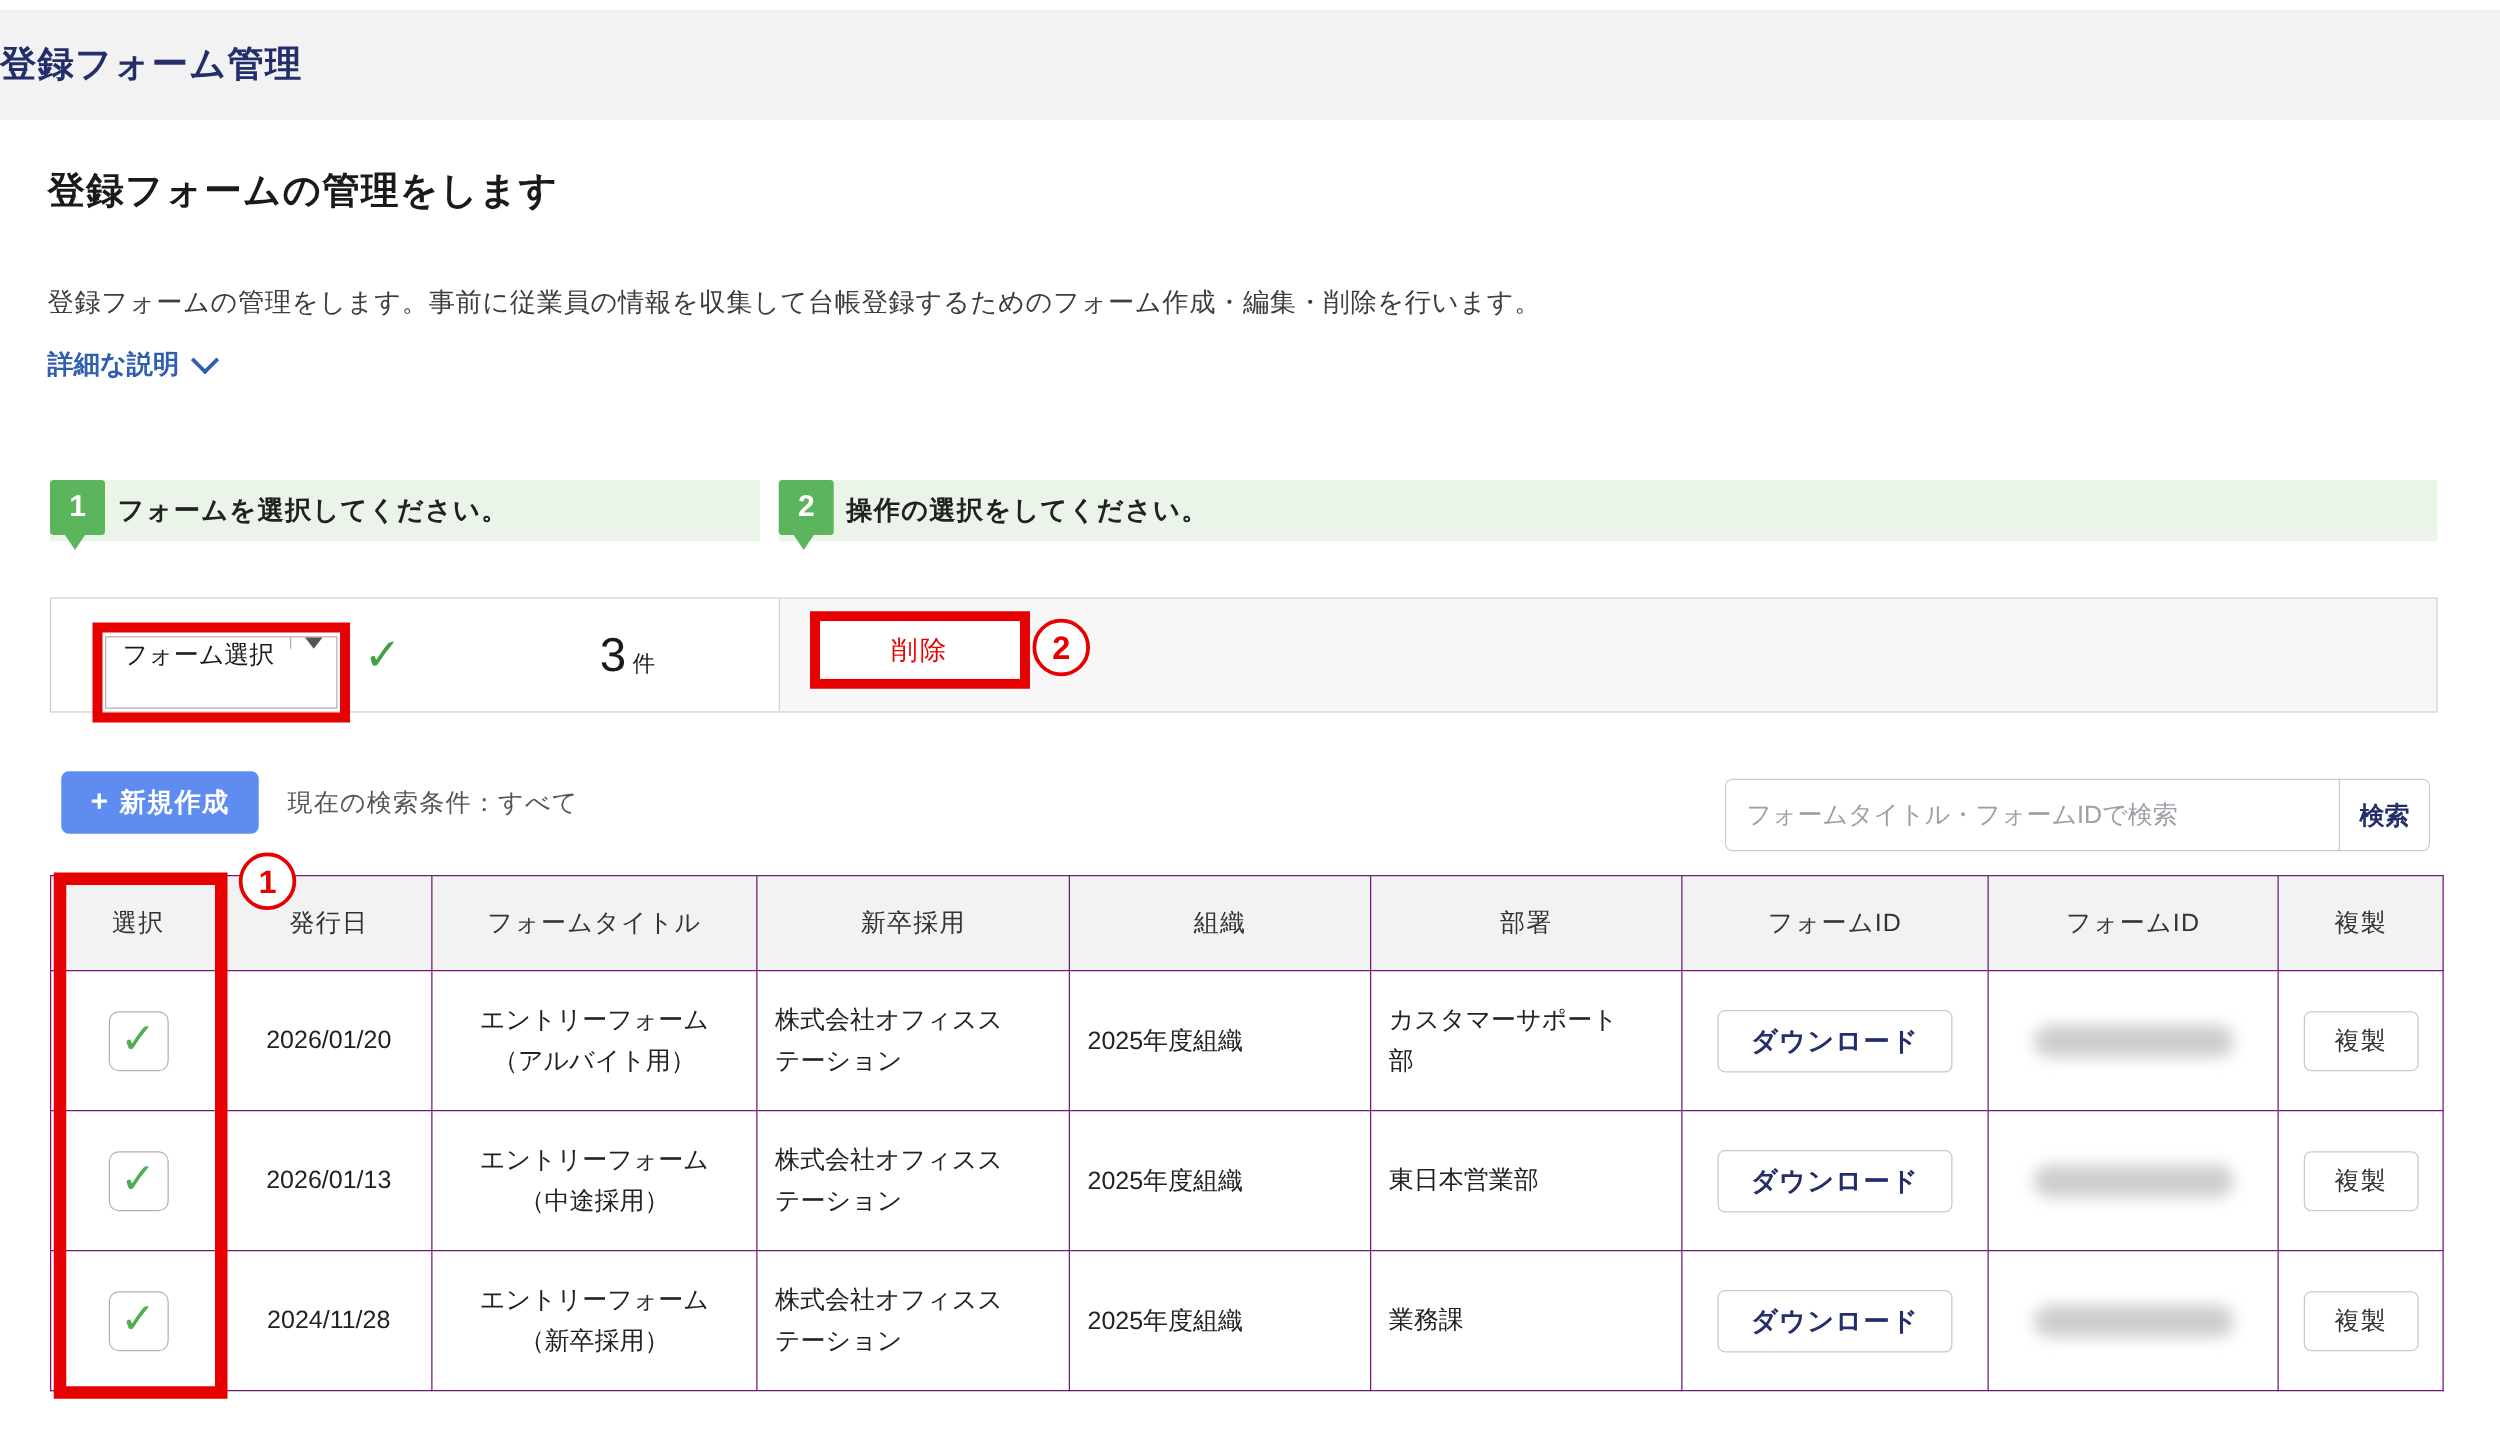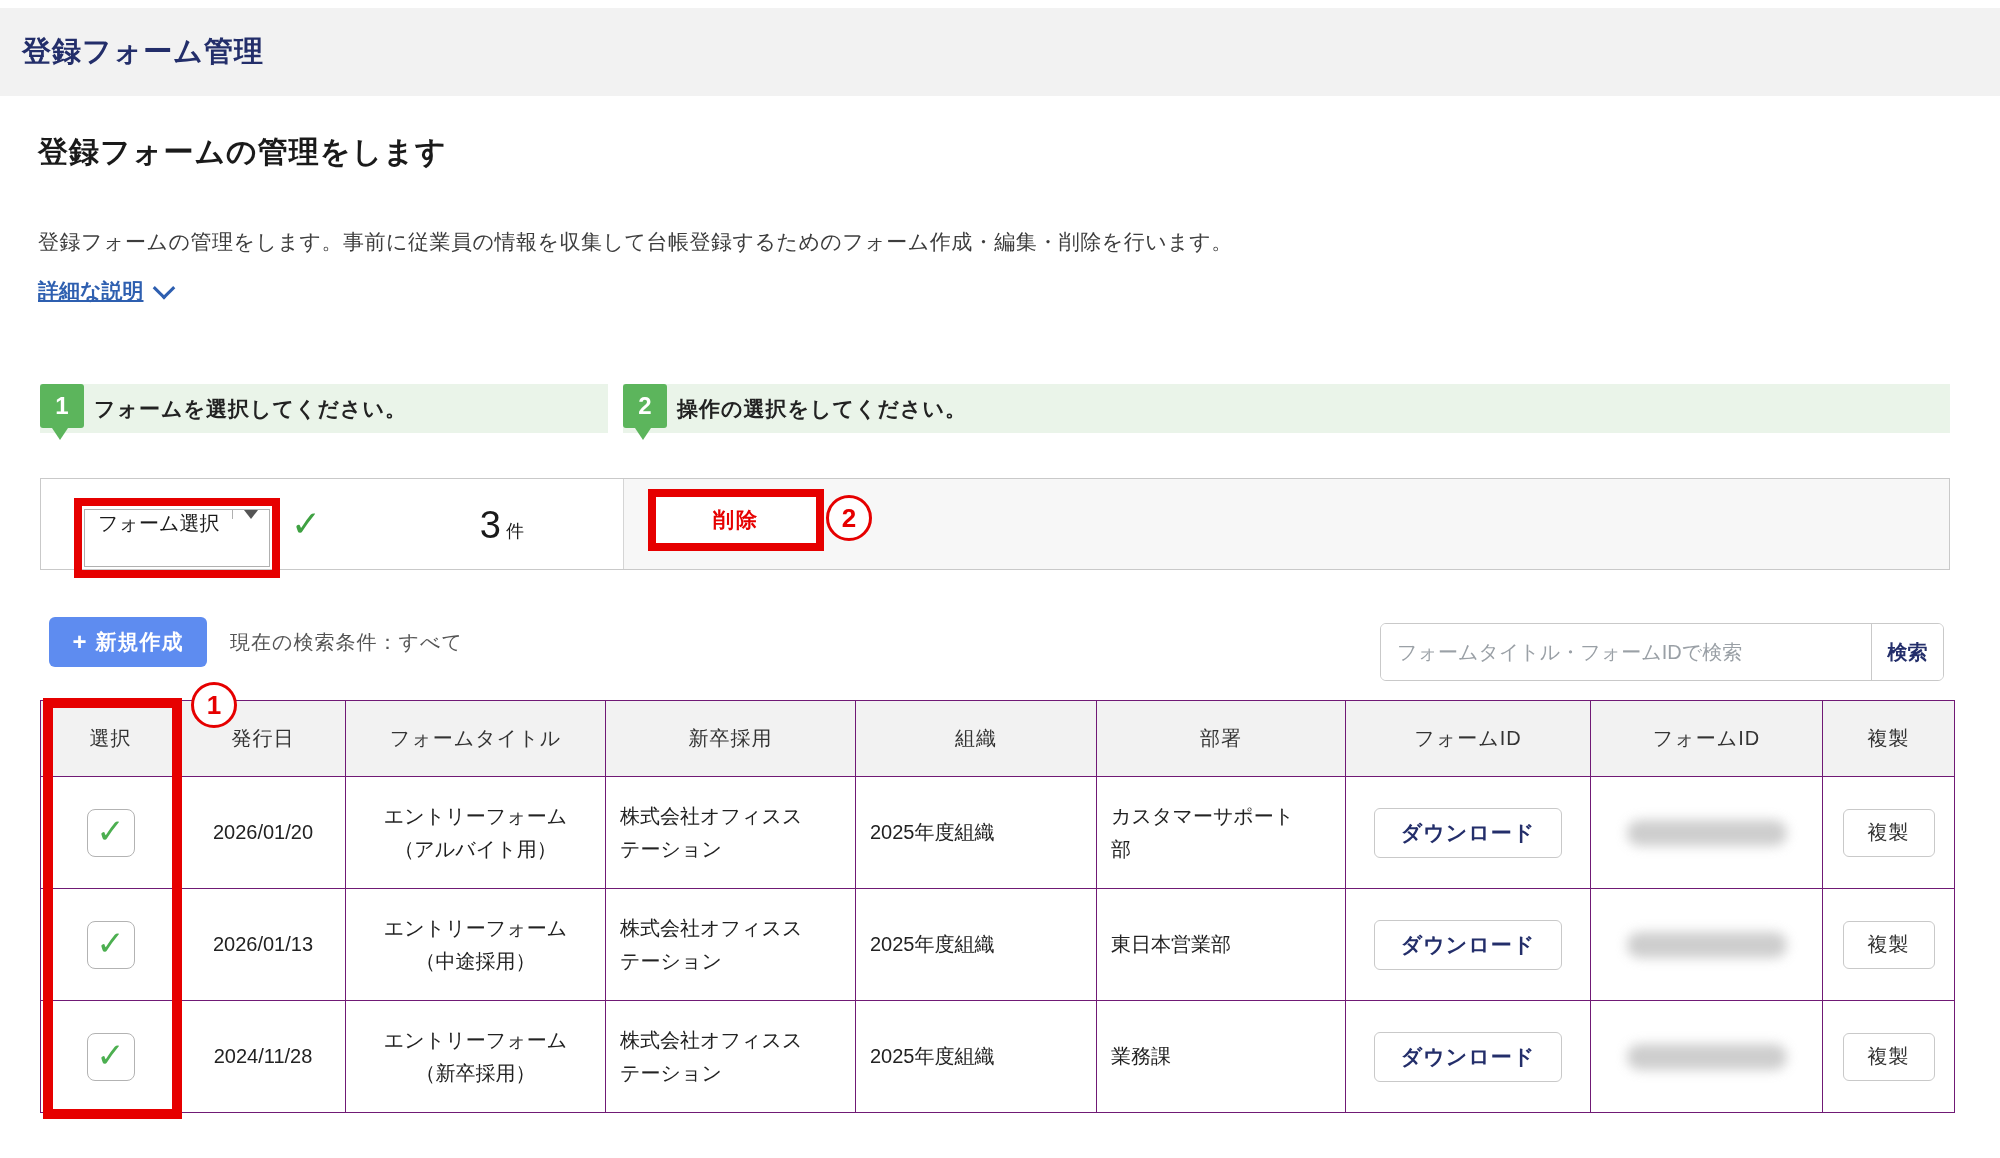--- a/index.html
+++ b/index.html
@@ -7,31 +7,31 @@
     width:2000px;height:1158px;position:relative;overflow:hidden;
     font-family:"Liberation Sans","DejaVu Sans",sans-serif;
     color:#222;
   }
   
   .top-banner{
     position:absolute;left:0;top:8px;width:2000px;height:88px;
     background:#f2f2f2;display:flex;align-items:center;
   }
   .top-banner .title{
-    padding-left:22px;font-size:29px;font-weight:bold;color:#232e6a;letter-spacing:1px;
+    font-size:29px;font-weight:bold;color:#232e6a;letter-spacing:1px;
   }
   
   .page-heading{
     position:absolute;left:38px;top:112px;font-size:30px;font-weight:bold;color:#1a1a1a;letter-spacing:1px;
   }
   .page-desc{
     position:absolute;left:38px;top:228px;font-size:21px;color:#3d3d3d;letter-spacing:0.5px;
   }
   .detail-link{
-    position:absolute;left:38px;top:277px;font-size:21px;font-weight:bold;color:#2e5fb0;cursor:pointer;display:flex;align-items:center;gap:12px;text-decoration:underline;
+    position:absolute;left:38px;top:277px;font-size:21px;font-weight:bold;color:#2e5fb0;cursor:pointer;display:flex;align-items:center;gap:12px;
   }
   .chev{
     width:13px;height:13px;border-right:3px solid #2e5fb0;border-bottom:3px solid #2e5fb0;
     transform:rotate(45deg) translate(-2px,-2px);display:inline-block;
   }
   
   .step{position:absolute;top:384px;height:49px;background:#eaf4e9;}
   .step .band-label{
     display:block;padding-left:54px;line-height:49px;font-size:21px;font-weight:bold;color:#222;letter-spacing:1px;
   }
@@ -63,21 +63,21 @@
   }
   .dropdown .dd-label{flex:1;display:flex;align-items:center;padding-left:13px;font-size:20px;color:#1a1a1a;}
   .dropdown .dd-caret{width:36px;border-left:1px solid #b0b0b0;display:flex;align-items:center;justify-content:center;}
   .caret-down{width:0;height:0;border-left:7px solid transparent;border-right:7px solid transparent;border-top:9px solid #555;}
   .check-mark{position:absolute;left:250px;top:24px;font-size:36px;color:#3fa142;font-weight:bold;}
   .count-wrap{position:absolute;left:388px;top:0;width:95px;height:92px;display:flex;align-items:center;justify-content:flex-end;}
   .count-num{font-size:38px;color:#1a1a1a;}
   .count-unit{font-size:18px;color:#1a1a1a;margin-left:5px;padding-top:12px;}
   .del-anno{left:24px;top:10px;width:176px;height:62px;}
   .delete-btn{
-    width:160px;height:46px;background:#fff;border:none;color:#e60000;font-size:21px;font-weight:bold;
+    width:160px;height:46px;background:#fff;border:none;color:#e60000;font-size:21px;font-weight:normal;
     display:flex;align-items:center;justify-content:center;letter-spacing:2px;cursor:pointer;
     font-family:"Liberation Sans","DejaVu Sans",sans-serif;
   }
   .circ2{left:202px;top:16px;}
   .circ1{left:191px;top:682px;z-index:12;}
   
   .create-btn{
     position:absolute;left:49px;top:617px;width:158px;height:50px;background:#5e8cf0;border:none;border-radius:6px;
     color:#fff;font-size:21px;font-weight:bold;display:flex;align-items:center;justify-content:center;gap:8px;cursor:pointer;
     font-family:"Liberation Sans","DejaVu Sans",sans-serif;letter-spacing:1px;

